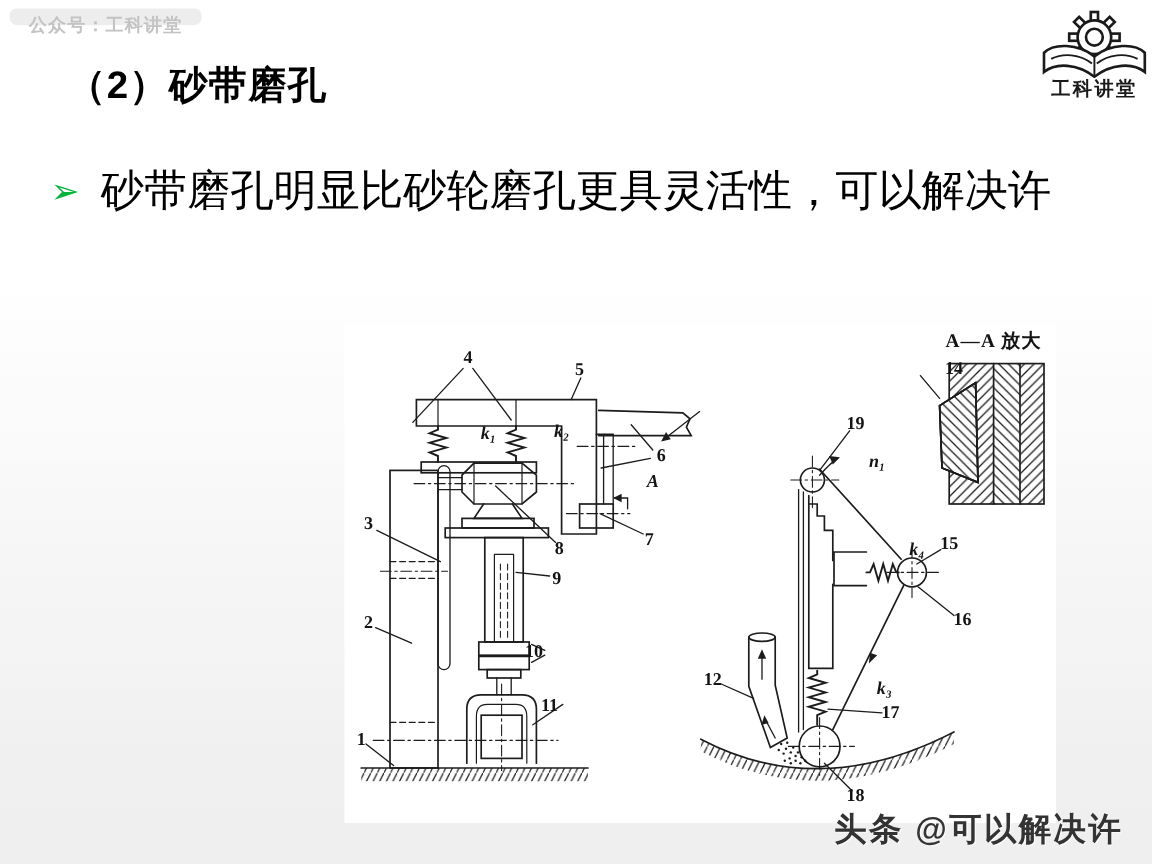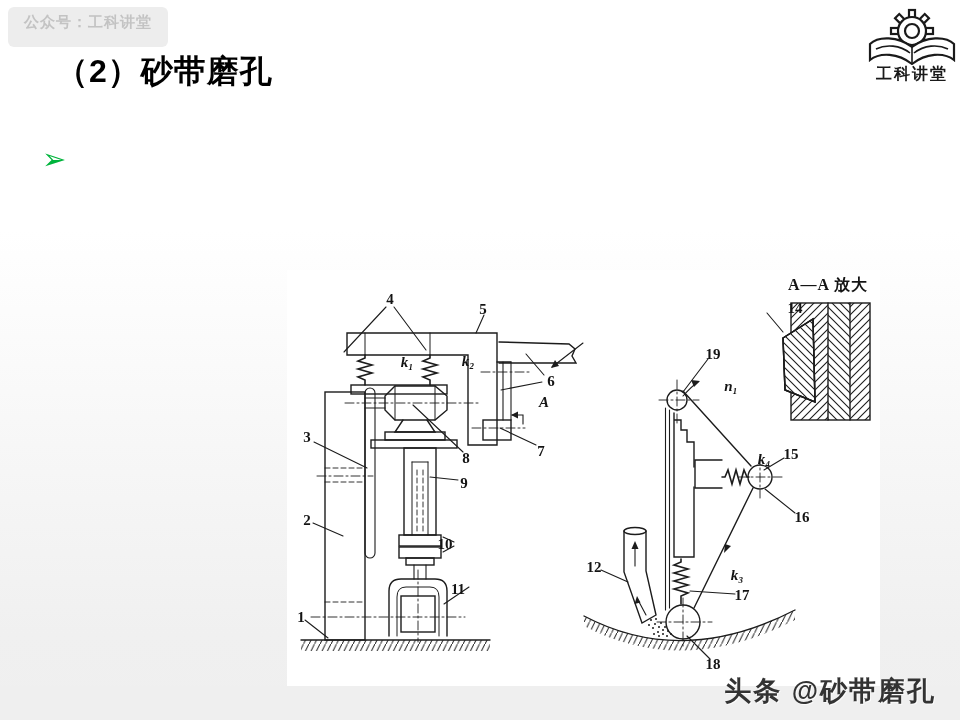--- a/index.html
+++ b/index.html
@@ -2,21 +2,21 @@
 <html><head>
 <meta charset="utf-8">
 <style>
   html,body{margin:0;padding:0;}
   body{
     width:960px;height:720px;position:relative;overflow:hidden;
     background:linear-gradient(180deg,#ffffff 0%,#ffffff 32%,#f8f8f8 58%,#f0f0f0 88%,#efefef 100%);
     font-family:"Liberation Sans","DejaVu Sans",sans-serif;
   }
   .badge{
-    position:absolute;left:8px;top:7px;height:40px;line-height:30px;
+    position:absolute;left:8px;top:7px;height:14px;line-height:30px;
     padding:0 16px;border-radius:6px;background:#ededed;color:#c3c3c3;
     font-size:15px;font-weight:bold;letter-spacing:1px;
   }
   .logo{position:absolute;left:860px;top:3px;width:104px;height:62px;}
   .logo-caption{
     position:absolute;left:860px;top:64px;width:104px;text-align:center;
     font-size:16px;font-weight:bold;color:#1a1a1a;letter-spacing:2px;
     font-family:"Liberation Serif","DejaVu Serif",serif;
   }
   .slide-title{
@@ -78,20 +78,21 @@
       <path d="M52 44 L52 61" fill="none" stroke-width="1.6"></path>
     </g>
   </svg>
 </div>
 <div class="logo-caption">工科讲堂</div>
 
 <h1 class="slide-title">（2）砂带磨孔</h1>
 
 <span class="bullet-arrow">➢</span>
 <div class="para" id="para">
+    <div>砂带磨孔明显比砂轮磨孔更具灵活性，可以解决许</div>
   </div>
 
 <div class="diagram-panel">
   <svg width="593" height="416" viewBox="0 0 593 416">
     <defs>
       <pattern id="pU" width="8" height="8" patternUnits="userSpaceOnUse">
         <path d="M-2,2 L2,-2 M-1,9 L9,-1 M6,10 L10,6" stroke="#1c1c1c" stroke-width="1.1"></path>
       </pattern>
       <pattern id="pD" width="8" height="8" patternUnits="userSpaceOnUse">
         <path d="M-2,6 L2,10 M-1,-1 L9,9 M6,-2 L10,2" stroke="#1c1c1c" stroke-width="1.1"></path>
@@ -277,13 +278,13 @@
       <span class="dlabel it" style="left: 153px; top: 91px;">k₂</span>
       <span class="dlabel it" style="left: 422px; top: 305px;">k₃</span>
       <span class="dlabel it" style="left: 449px; top: 189px;">k₄</span>
       <span class="dlabel it" style="left: 416px; top: 116px;">n₁</span>
       <span class="dlabel it" style="left: 229px; top: 132px;">A</span>
       <span class="dlabel sec" style="left: 541px; top: 15px;">A—A 放大</span>
     </div>
 </div>
 
 <div class="footer-bar"></div>
-<div class="watermark">头条 @砂带磨孔</div>
+<div class="watermark">头条 @可以解决许</div>
 
 </body></html>

